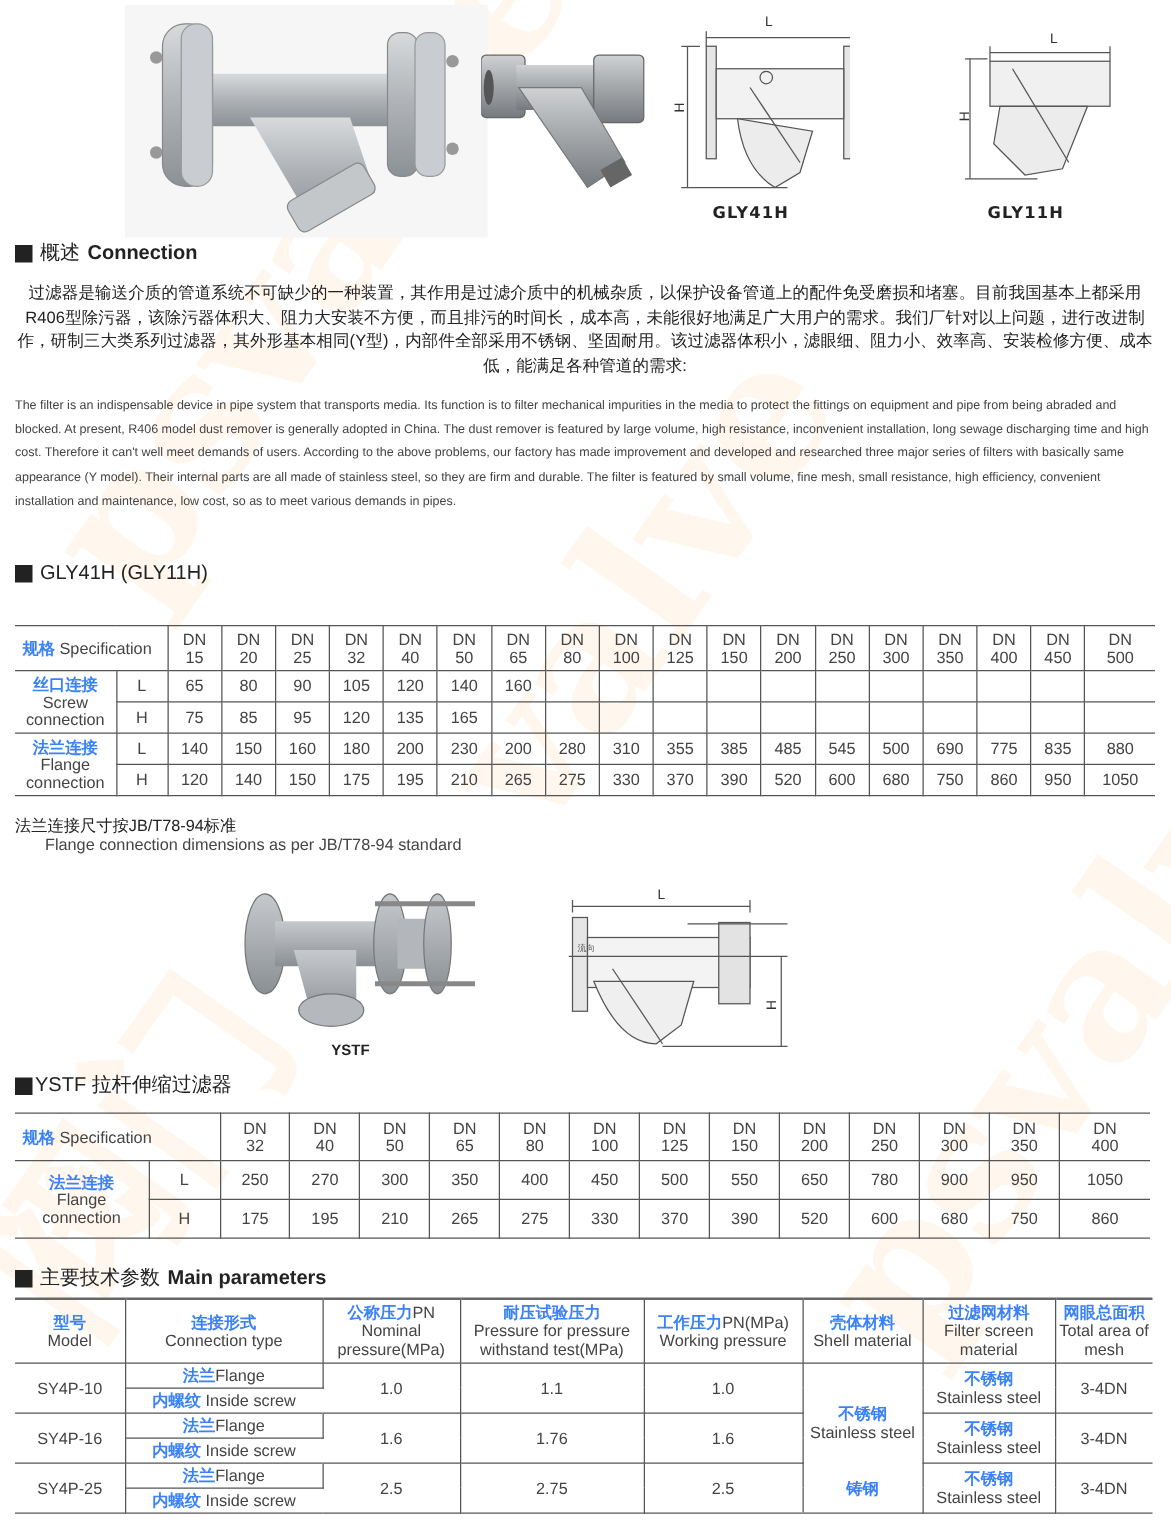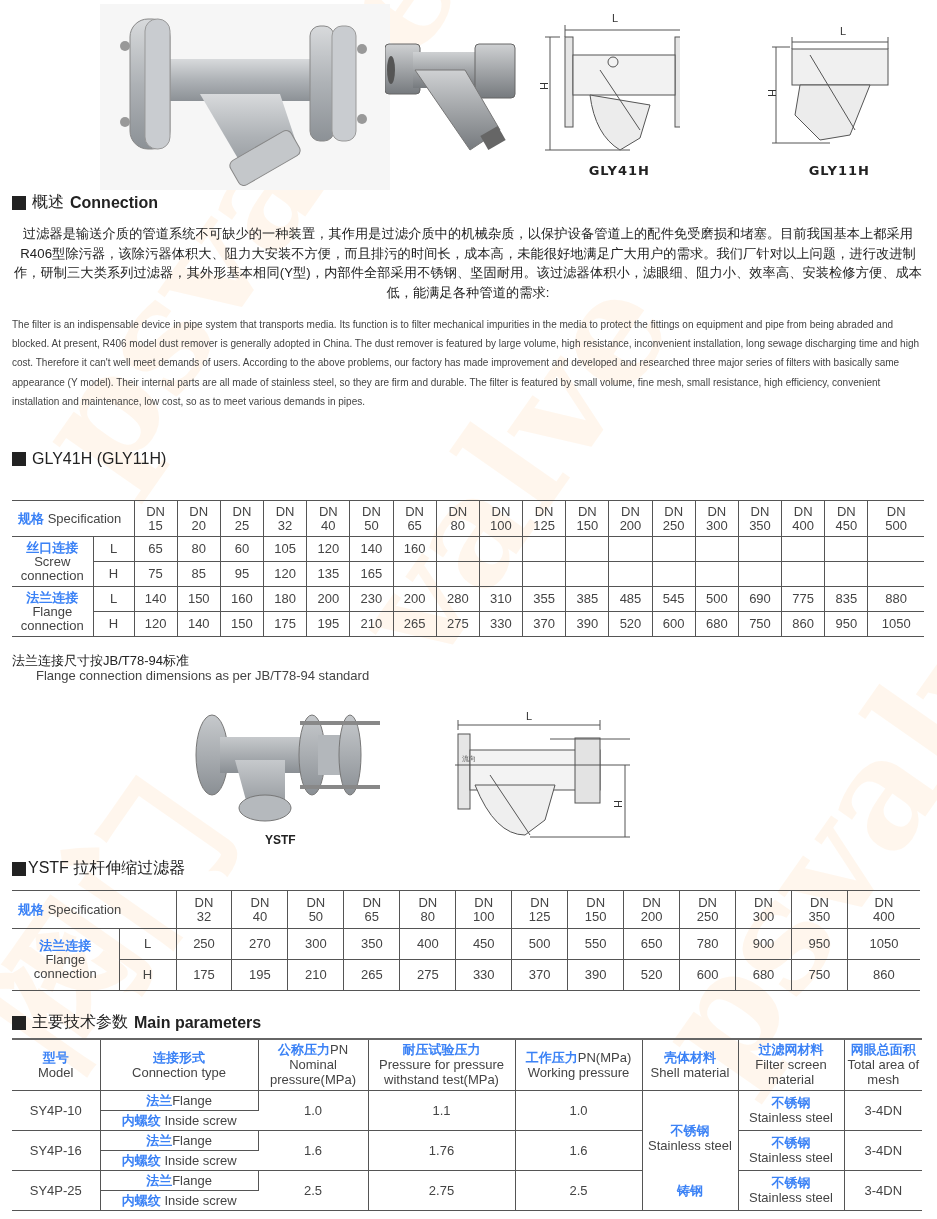--- a/index.html
+++ b/index.html
@@ -16,21 +16,21 @@
   .watermark span {
     position: absolute; font-family: "DejaVu Serif", serif; font-weight: bold;
     color: rgba(255, 200, 140, 0.16); font-size: 150px; transform: rotate(-55deg);
     white-space: nowrap;
   }
   .page { position: relative; z-index: 1; }
   .abs { position: absolute; }
 
   
   .photo { background: #f4f4f4; }
-  .caption { font-size: 13px; font-weight: bold; color: #222; letter-spacing: 1px; text-align: right; font-family: "DejaVu Sans", sans-serif; }
+  .caption { font-size: 13px; font-weight: bold; color: #222; letter-spacing: 1px; text-align: left; font-family: "DejaVu Sans", sans-serif; }
 
   .section-title {
     font-size: 16px; color: #222; display: flex; align-items: center; gap: 6px;
   }
   .section-title .sq { width: 14px; height: 14px; background: #222; display: inline-block; }
   .section-title .bold { font-weight: bold; }
 
   .para-cn { font-size: 13.2px; line-height: 19.5px; color: #222; letter-spacing: 0.1px; text-align: center; }
   .para-en { font-size: 10px; line-height: 19.2px; color: #444; }
 
@@ -237,21 +237,21 @@
         </tr>
     <tr style="height:25px;" id="gly-r1">
           <td rowspan="2" style="line-height:14px;">
             <div class="cn-b">丝口连接</div>
             <div>Screw</div>
             <div>connection</div>
           </td>
           <td>L</td>
           <td>65</td>
           <td>80</td>
-          <td>60</td>
+          <td>90</td>
           <td>105</td>
           <td>120</td>
           <td>140</td>
           <td>160</td>
           <td></td>
           <td></td>
           <td></td>
           <td></td>
           <td></td>
           <td></td>

